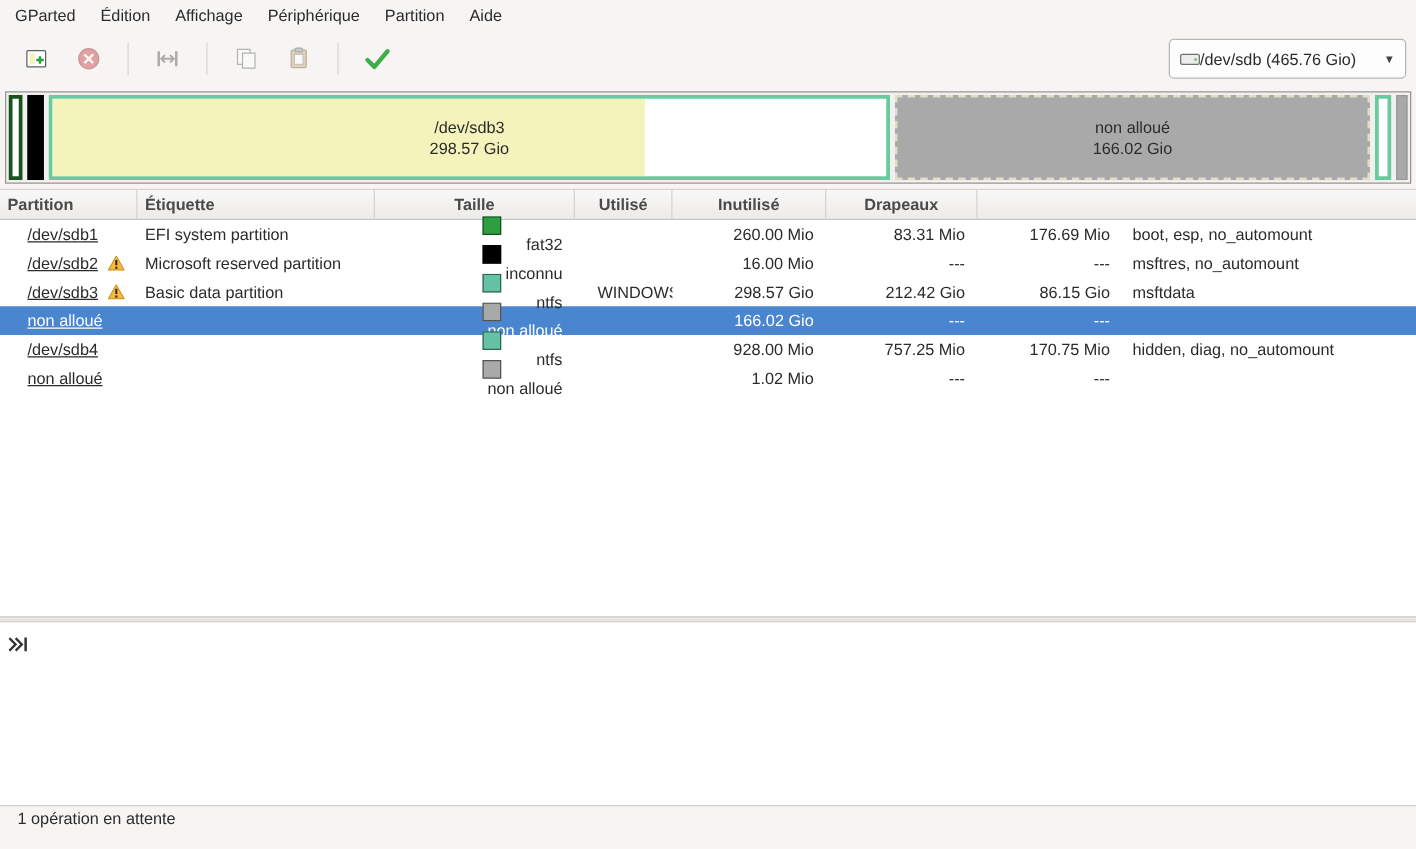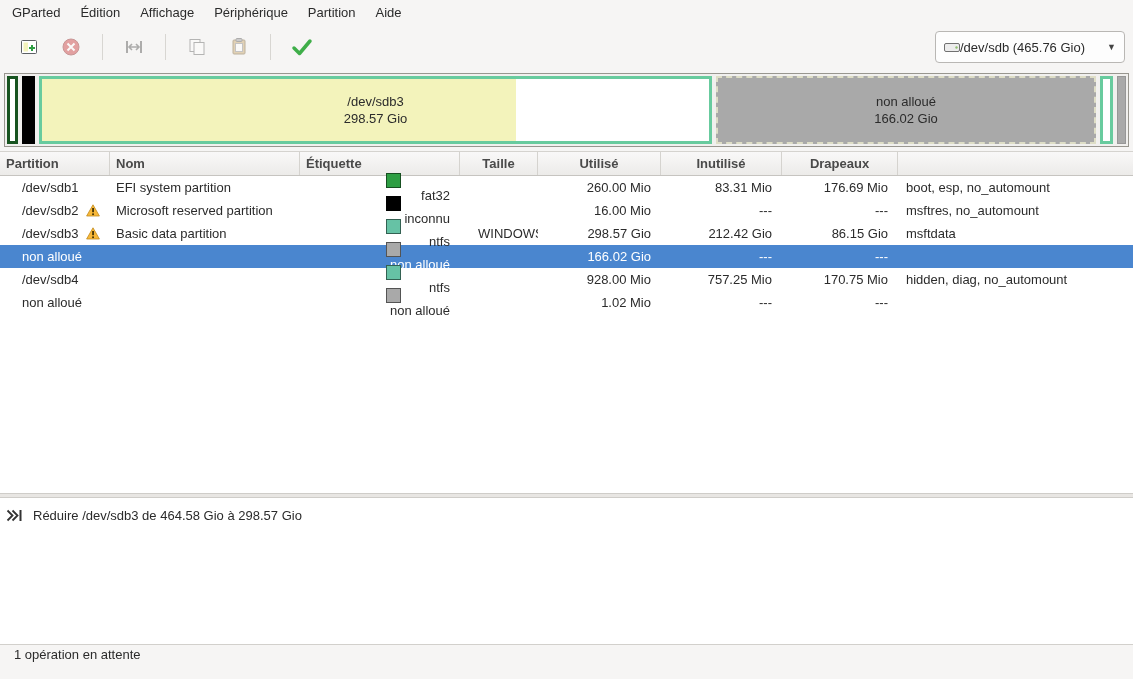--- a/index.html
+++ b/index.html
@@ -43,21 +43,21 @@
   .tgrid { display: grid; grid-template-columns: 110px 190px 160px 78px 123px 121px 116px 1fr; }
   .thead { height: 25px; background: linear-gradient(#f9f8f8, #ecebe9);
            border-top: 1px solid #d5d3cf; border-bottom: 1px solid #c6c4c0;
            font-weight: bold; color: #4a4a4a; }
   .th { display: flex; align-items: center; padding: 0 6px; border-right: 1px solid #d5d3cf; overflow: hidden; white-space: nowrap; }
   .th.center { justify-content: center; }
   .tbody { height: 317px; background: #fff; }
   .trow { height: 23px; align-items: center; cursor: default; }
   .trow.selected { background: #4a86cf; color: #fff; }
   .cell { overflow: hidden; white-space: nowrap; }
-  .c-part { padding-left: 22px; display: flex; align-items: center; gap: 8px; }
+  .c-part { padding-left: 22px; display: flex; align-items: center; gap: 8px; text-decoration: underline; }
   .warn { display: inline-flex; align-items: center; }
   .c-name { padding-left: 6px; }
   .c-fs { display: flex; align-items: center; padding-left: 36px; padding-right: 10px; flex-direction: column; }
   .swatch { width: 15px; height: 15px; border: 1px solid rgba(0,0,0,.5); flex: 0 0 auto; }
   .fs-text { margin-left: auto; }
   .c-label { padding-left: 6px; margin-left: 12px; }
   .c-num { text-align: right; padding-right: 10px; }
   .c-flags { padding-left: 8px; }
   
   .splitter { height: 5px; background: #e8e6e3; border-top: 1px solid #cfcdc9; border-bottom: 1px solid #cfcdc9; cursor: row-resize; }
@@ -150,21 +150,20 @@
         </div>
       </div>
       <div class="seg seg-sdb4"></div>
       <div class="seg seg-unalloc2" style="background-color: rgb(169, 169, 169);"></div>
     </div>
   </div>
 
   <div class="ptable">
     <div class="tgrid thead">
       <div class="th">Partition</div>
-      <div class="th">Nom</div>
       <div class="th">Étiquette</div>
       <div class="th center">Taille</div>
       <div class="th center">Utilisé</div>
       <div class="th center">Inutilisé</div>
       <div class="th center">Drapeaux</div>
     </div>
     <div class="tbody">
 
       <div class="tgrid trow">
         <div class="cell c-part">
@@ -280,21 +279,20 @@
   </div>
 
   <div class="splitter"></div>
 
   <div class="ops-panel">
     <div class="op-item">
       <svg width="17" height="13" viewBox="0 0 17 13">
         <path d="M1.5 1.5 L6.5 6.5 L1.5 11.5 M6.5 1.5 L11.5 6.5 L6.5 11.5" fill="none" stroke="#333" stroke-width="1.8"></path>
         <rect x="13.5" y="1" width="2" height="11" fill="#333"></rect>
       </svg>
-      <span>Réduire /dev/sdb3 de 464.58 Gio à 298.57 Gio</span>
     </div>
   </div>
 
   <div class="statusbar">
     <span>1 opération en attente</span>
   </div>
 
 </div>
 
 </body></html>

